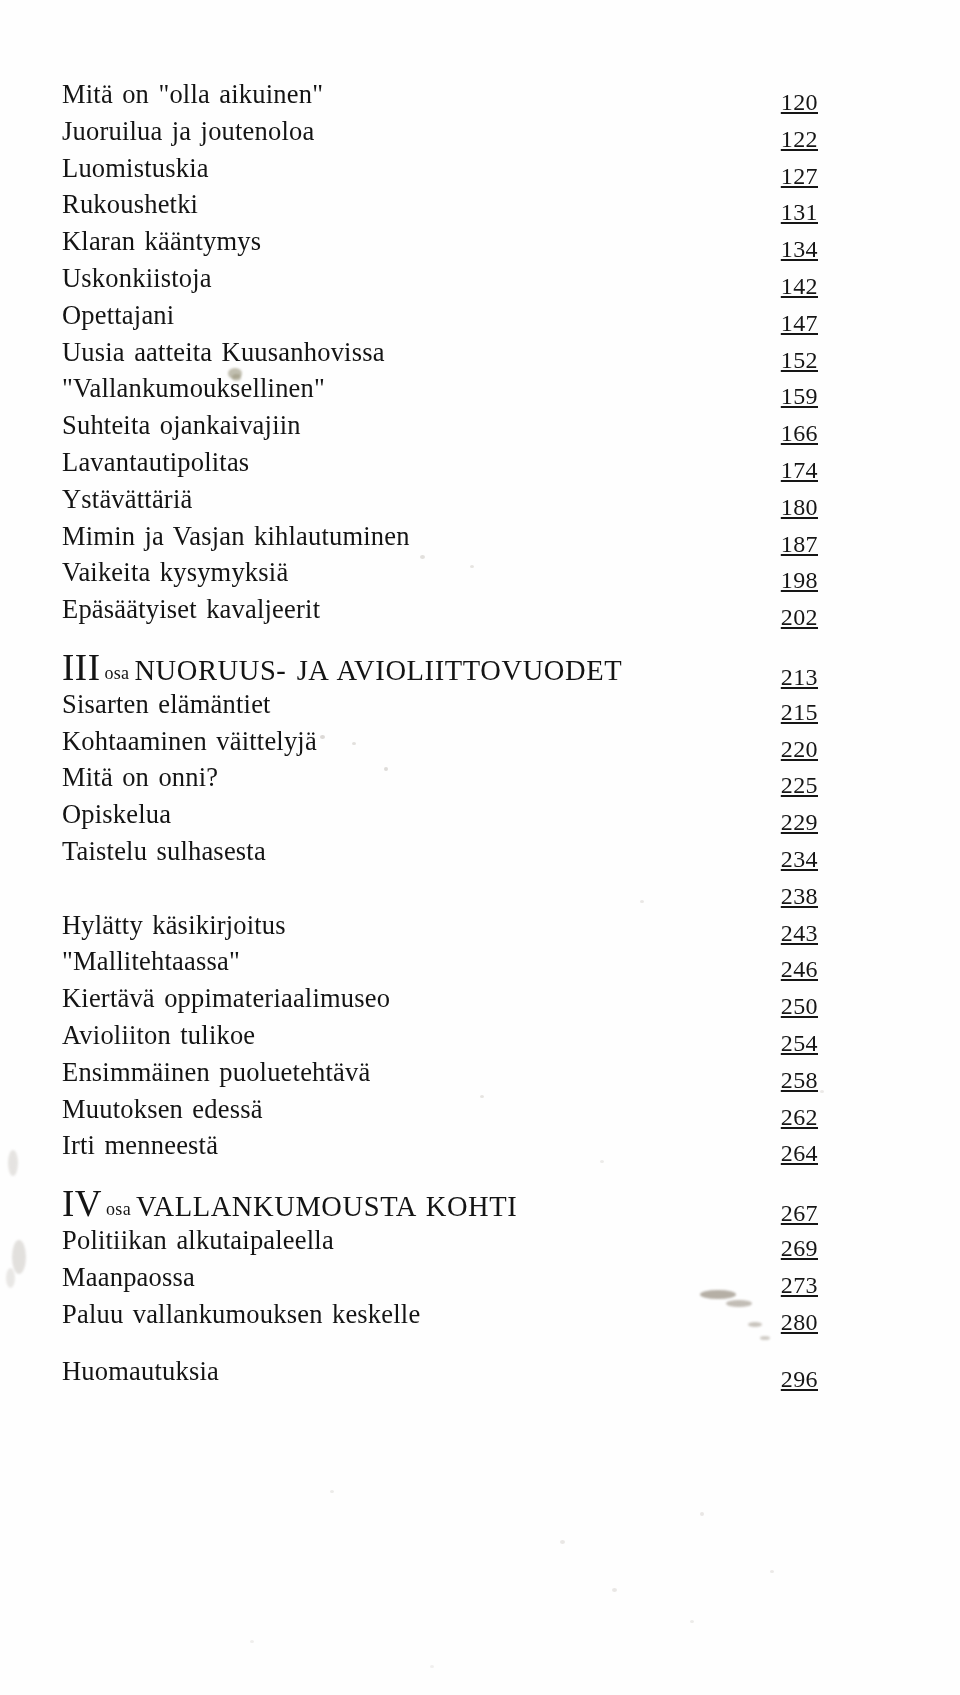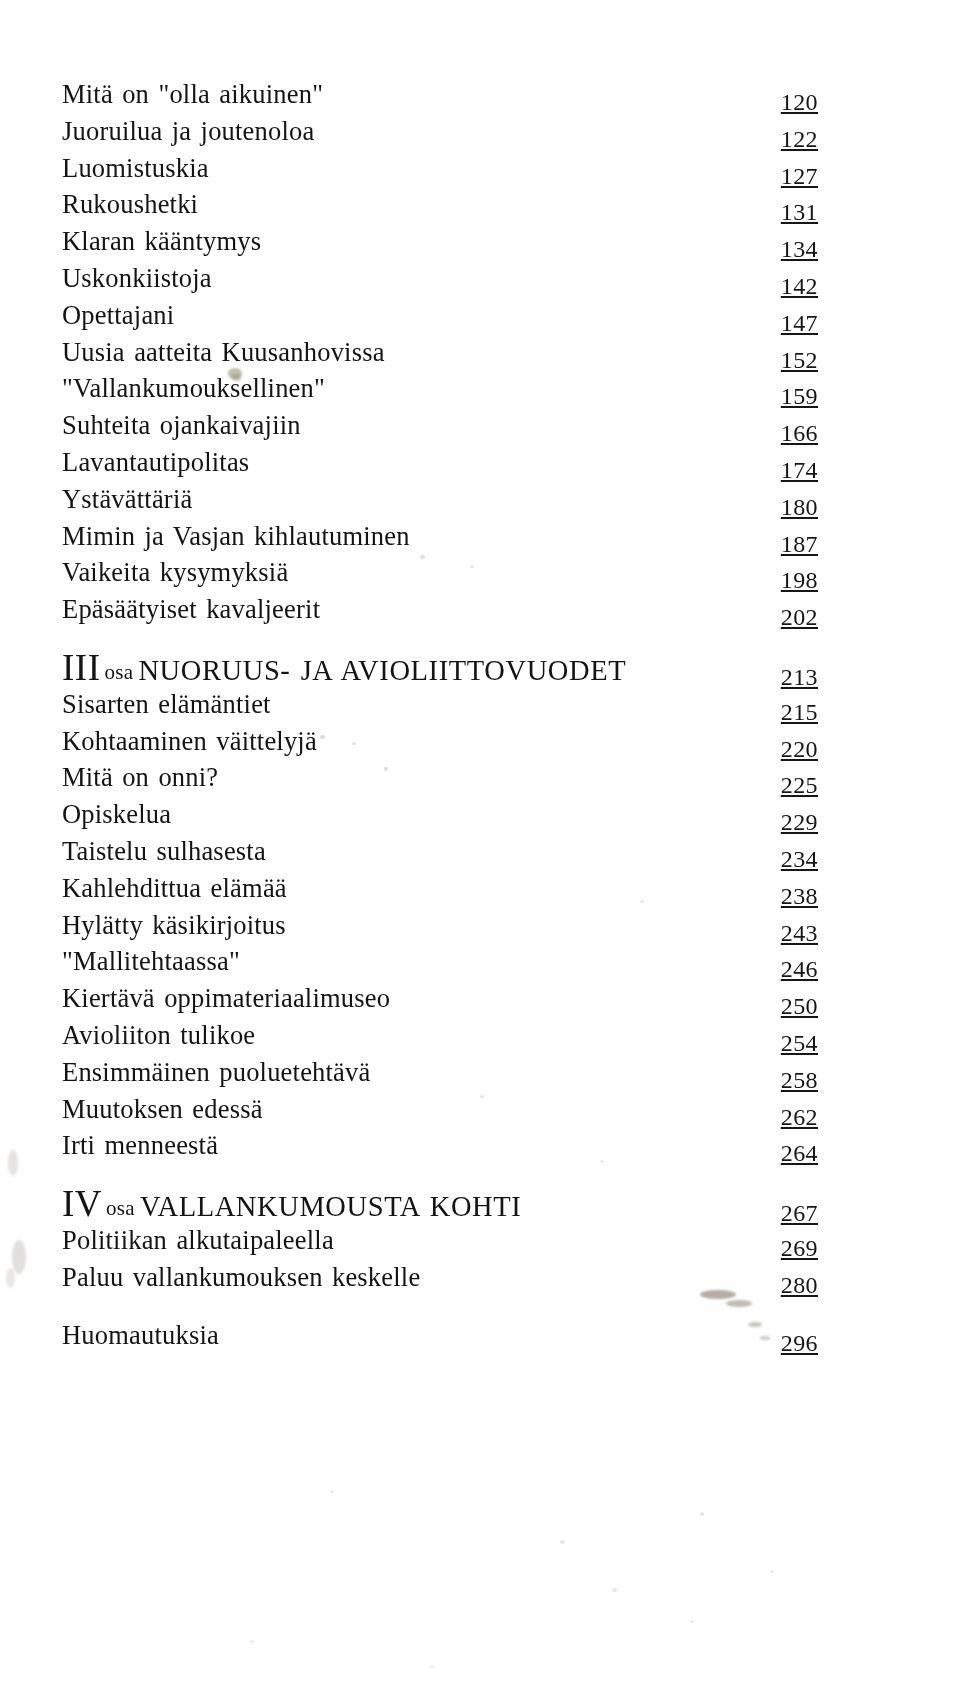--- a/index.html
+++ b/index.html
@@ -78,21 +78,21 @@
   
   .row.part .title {
     font-size: 27px;
     letter-spacing: .4px;
   }
   .part-num {
     font-size: 37px;
     letter-spacing: .5px;
   }
   .part-osa {
-    font-size: 21px;
+    font-size: 18px;
     letter-spacing: .3px;
     padding: 0 5px 0 4px;
     position: relative;
     top: -1px;
   }
   .part-name {
     font-size: 28.5px;
     letter-spacing: .6px;
     margin-top: 38px;
   }
@@ -215,21 +215,20 @@
       </div>
       <div class="row">
         <span class="title">Opiskelua</span>
         <span class="pageno">229</span>
       </div>
       <div class="row">
         <span class="title">Taistelu sulhasesta</span>
         <span class="pageno">234</span>
       </div>
       <div class="row">
-        <span class="title">Kahlehdittua elämää</span>
         <span class="pageno">238</span>
       </div>
       <div class="row">
         <span class="title">Hylätty käsikirjoitus</span>
         <span class="pageno">243</span>
       </div>
       <div class="row">
         <span class="title">"Mallitehtaassa"</span>
         <span class="pageno">246</span>
       </div>
@@ -255,20 +254,24 @@
       </div>
       <div class="row part gap-before">
         <span class="title"><span class="part-num">IV</span><span class="part-osa">osa</span><span class="part-name">VALLANKUMOUSTA KOHTI</span></span>
         <span class="pageno">267</span>
       </div>
       <div class="row">
         <span class="title">Politiikan alkutaipaleella</span>
         <span class="pageno">269</span>
       </div>
       <div class="row">
+        <span class="title">Maanpaossa</span>
+        <span class="pageno">273</span>
+      </div>
+      <div class="row">
         <span class="title">Paluu vallankumouksen keskelle</span>
         <span class="pageno">280</span>
       </div>
       <div class="row gap-before">
         <span class="title">Huomautuksia</span>
         <span class="pageno">296</span>
       </div>
     </div>
 
 </div>

